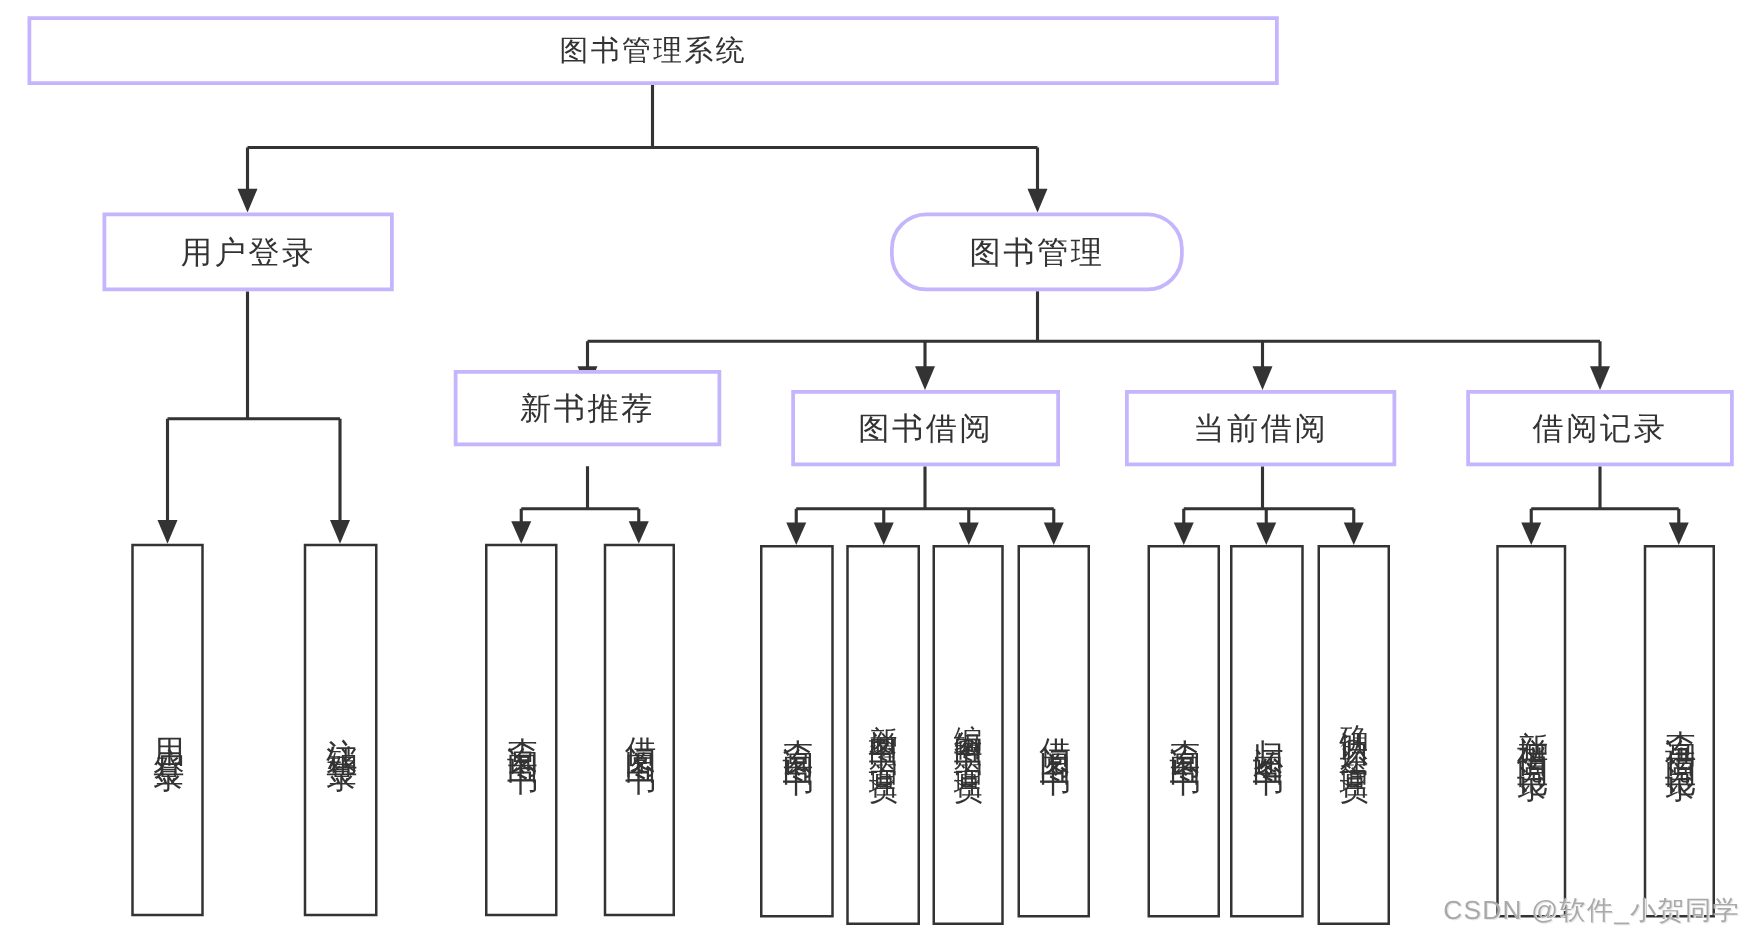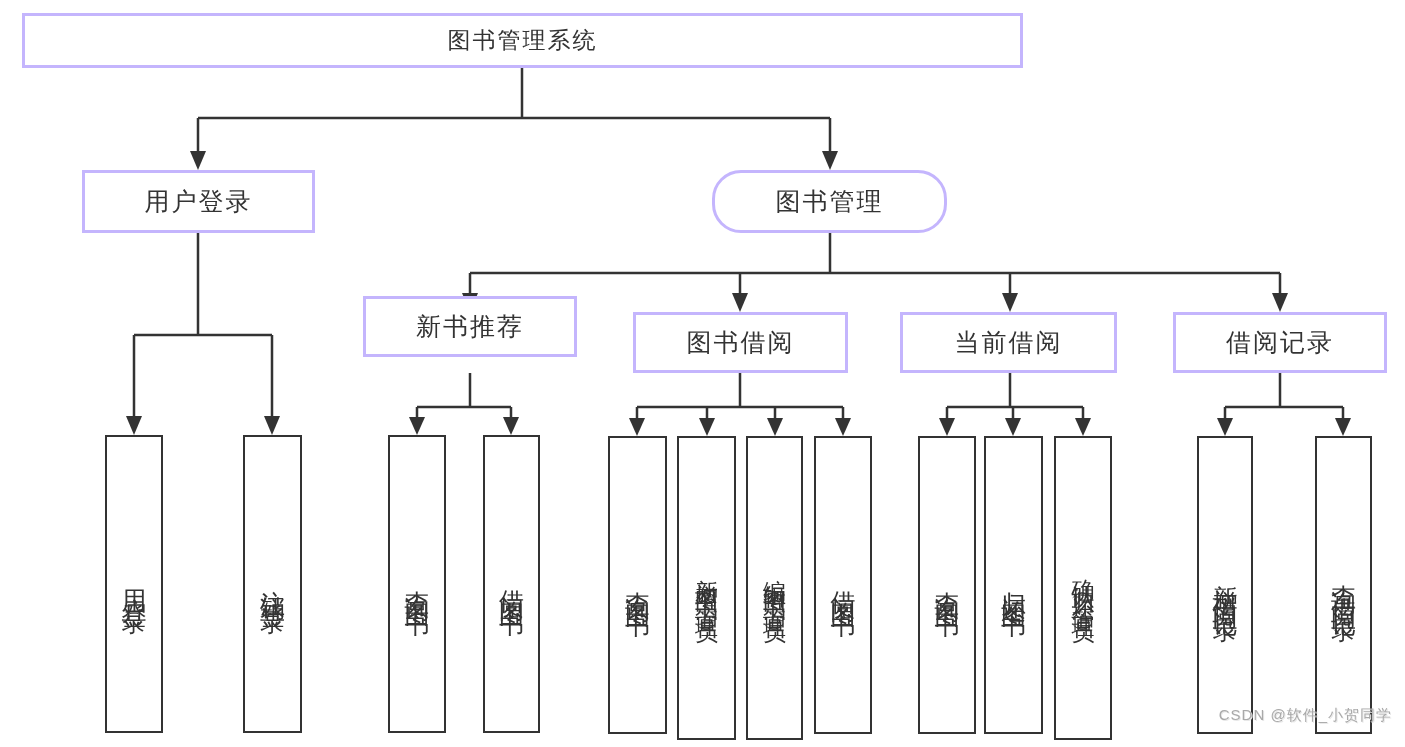--- a/index.html
+++ b/index.html
@@ -42,22 +42,22 @@
     text-orientation: mixed;
     font-size: 25px;
     letter-spacing: 7px;
     line-height: 1;
     white-space: nowrap;
   }
   .vnode.admin .vtext { font-size: 23px; letter-spacing: 6px; }
   .watermark {
     position: absolute;
     right: 13px;
-    bottom: 22px;
-    font-size: 15px;
+    bottom: 5px;
+    font-size: 21px;
     color: #a9a9a9;
     letter-spacing: 1px;
     text-shadow: 1px 1px 0 #e8e8e8;
   }
 </style>
 </head>
 <body>
 
 <div id="canvas">
 

